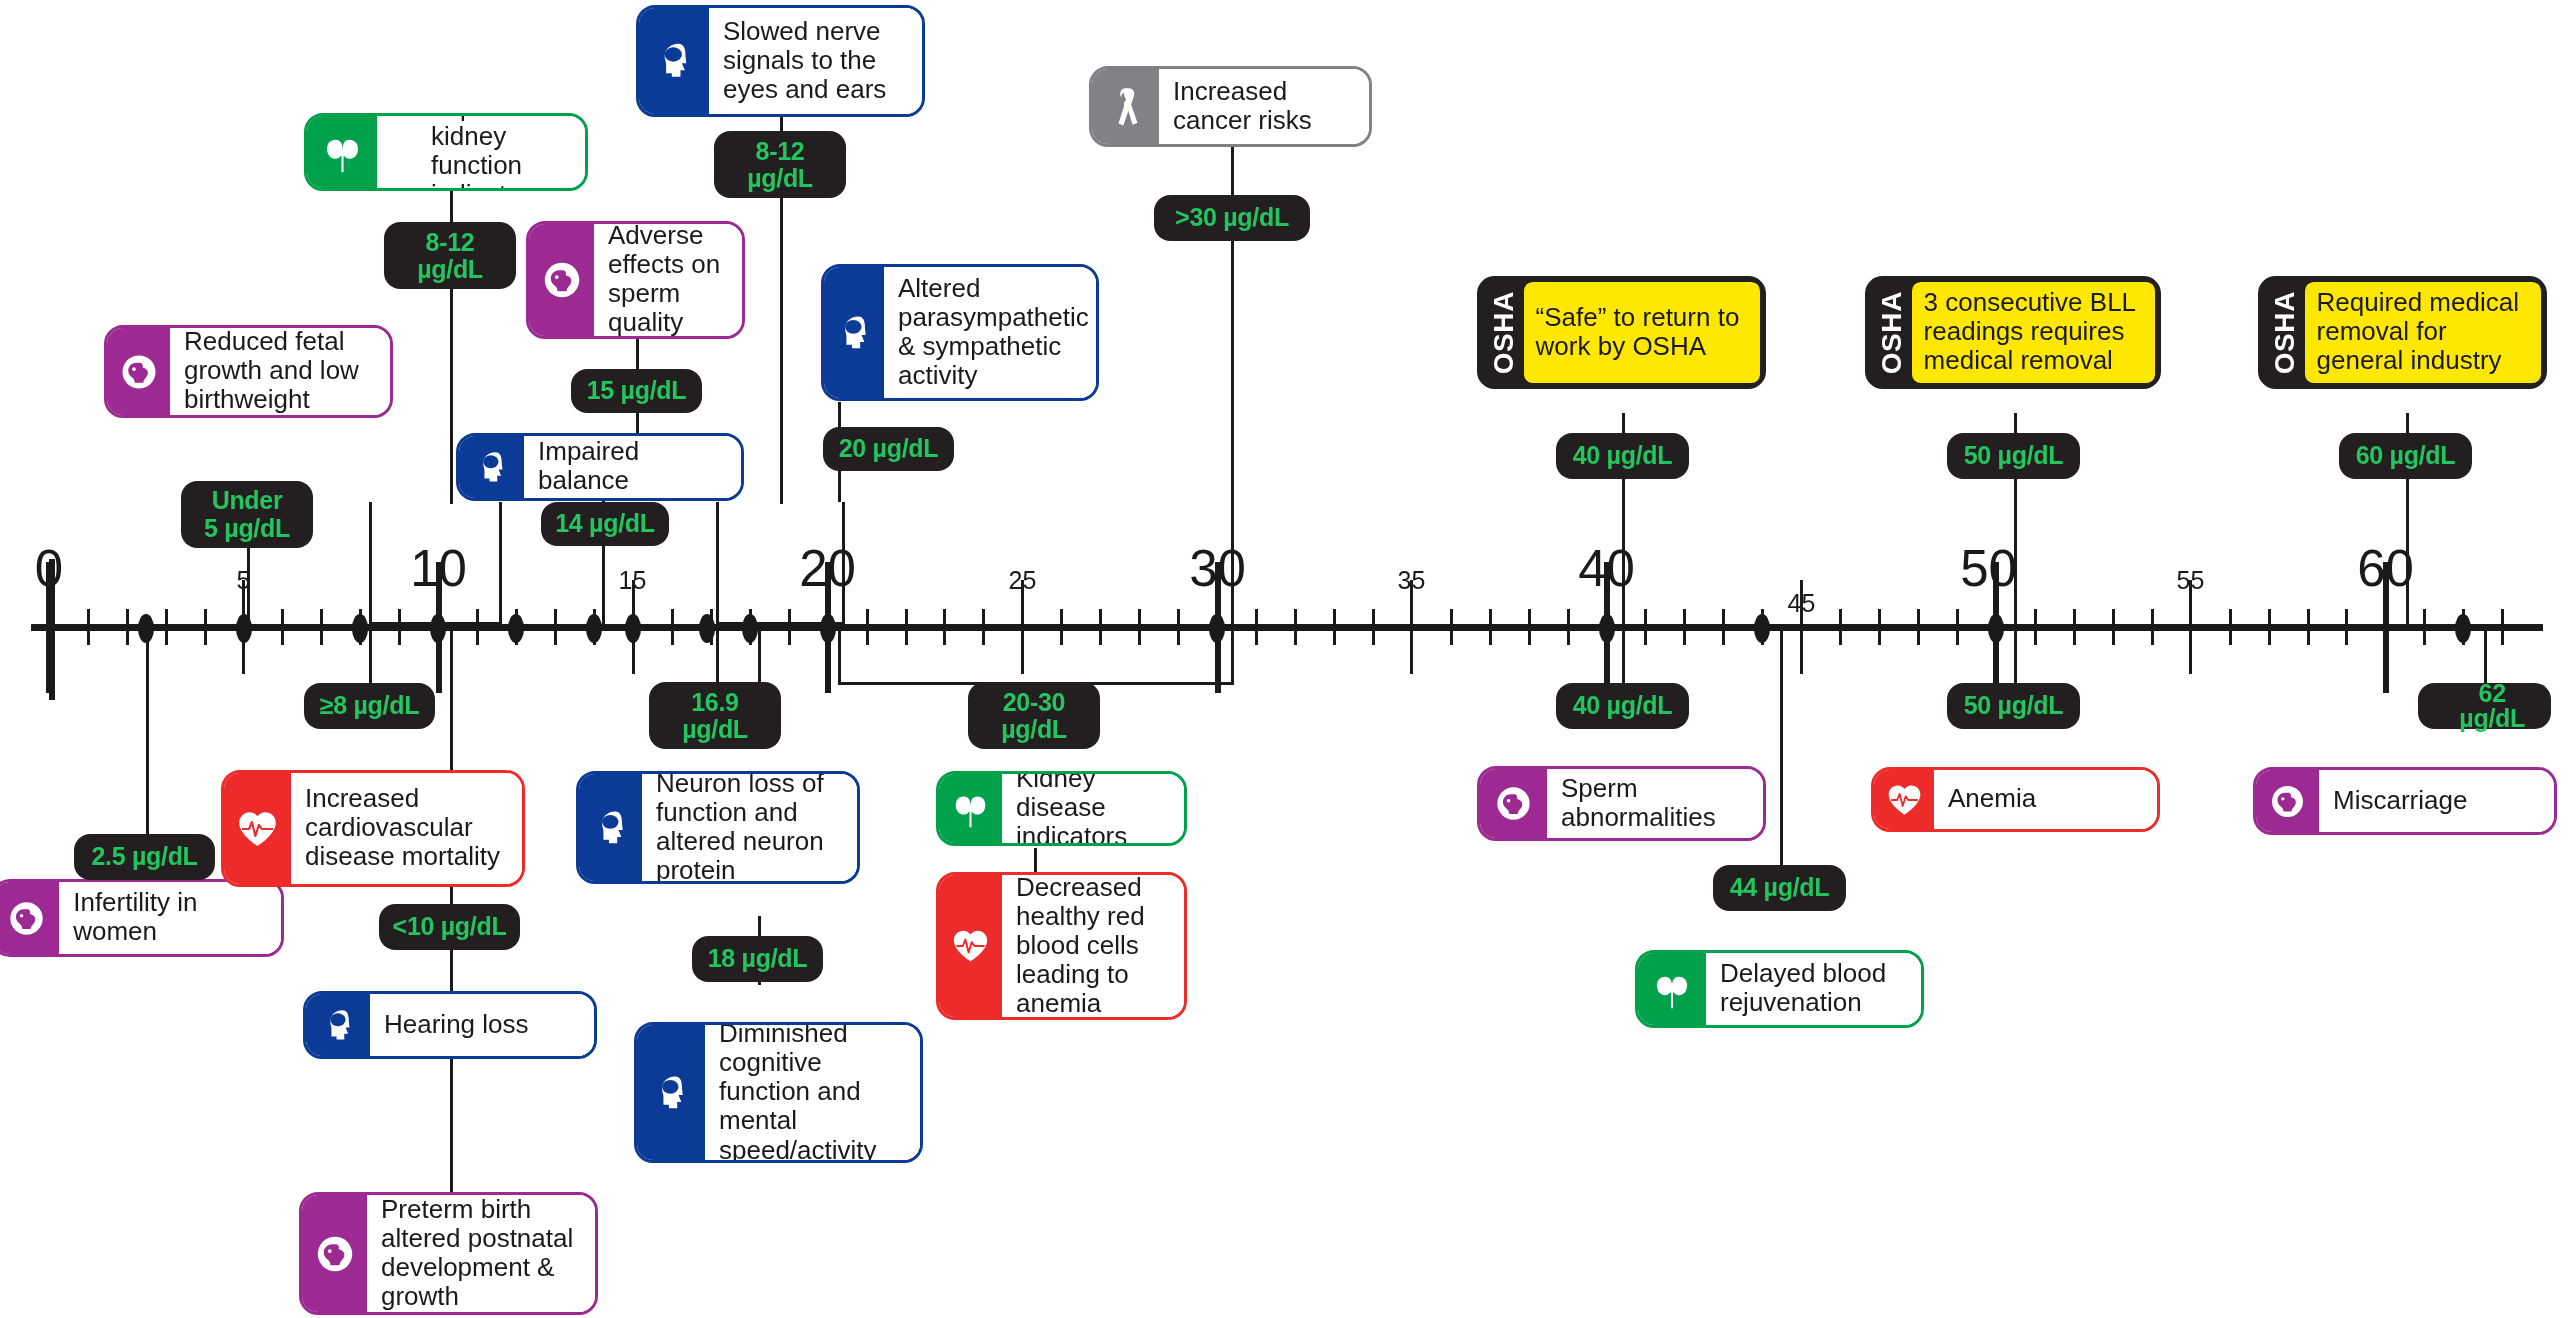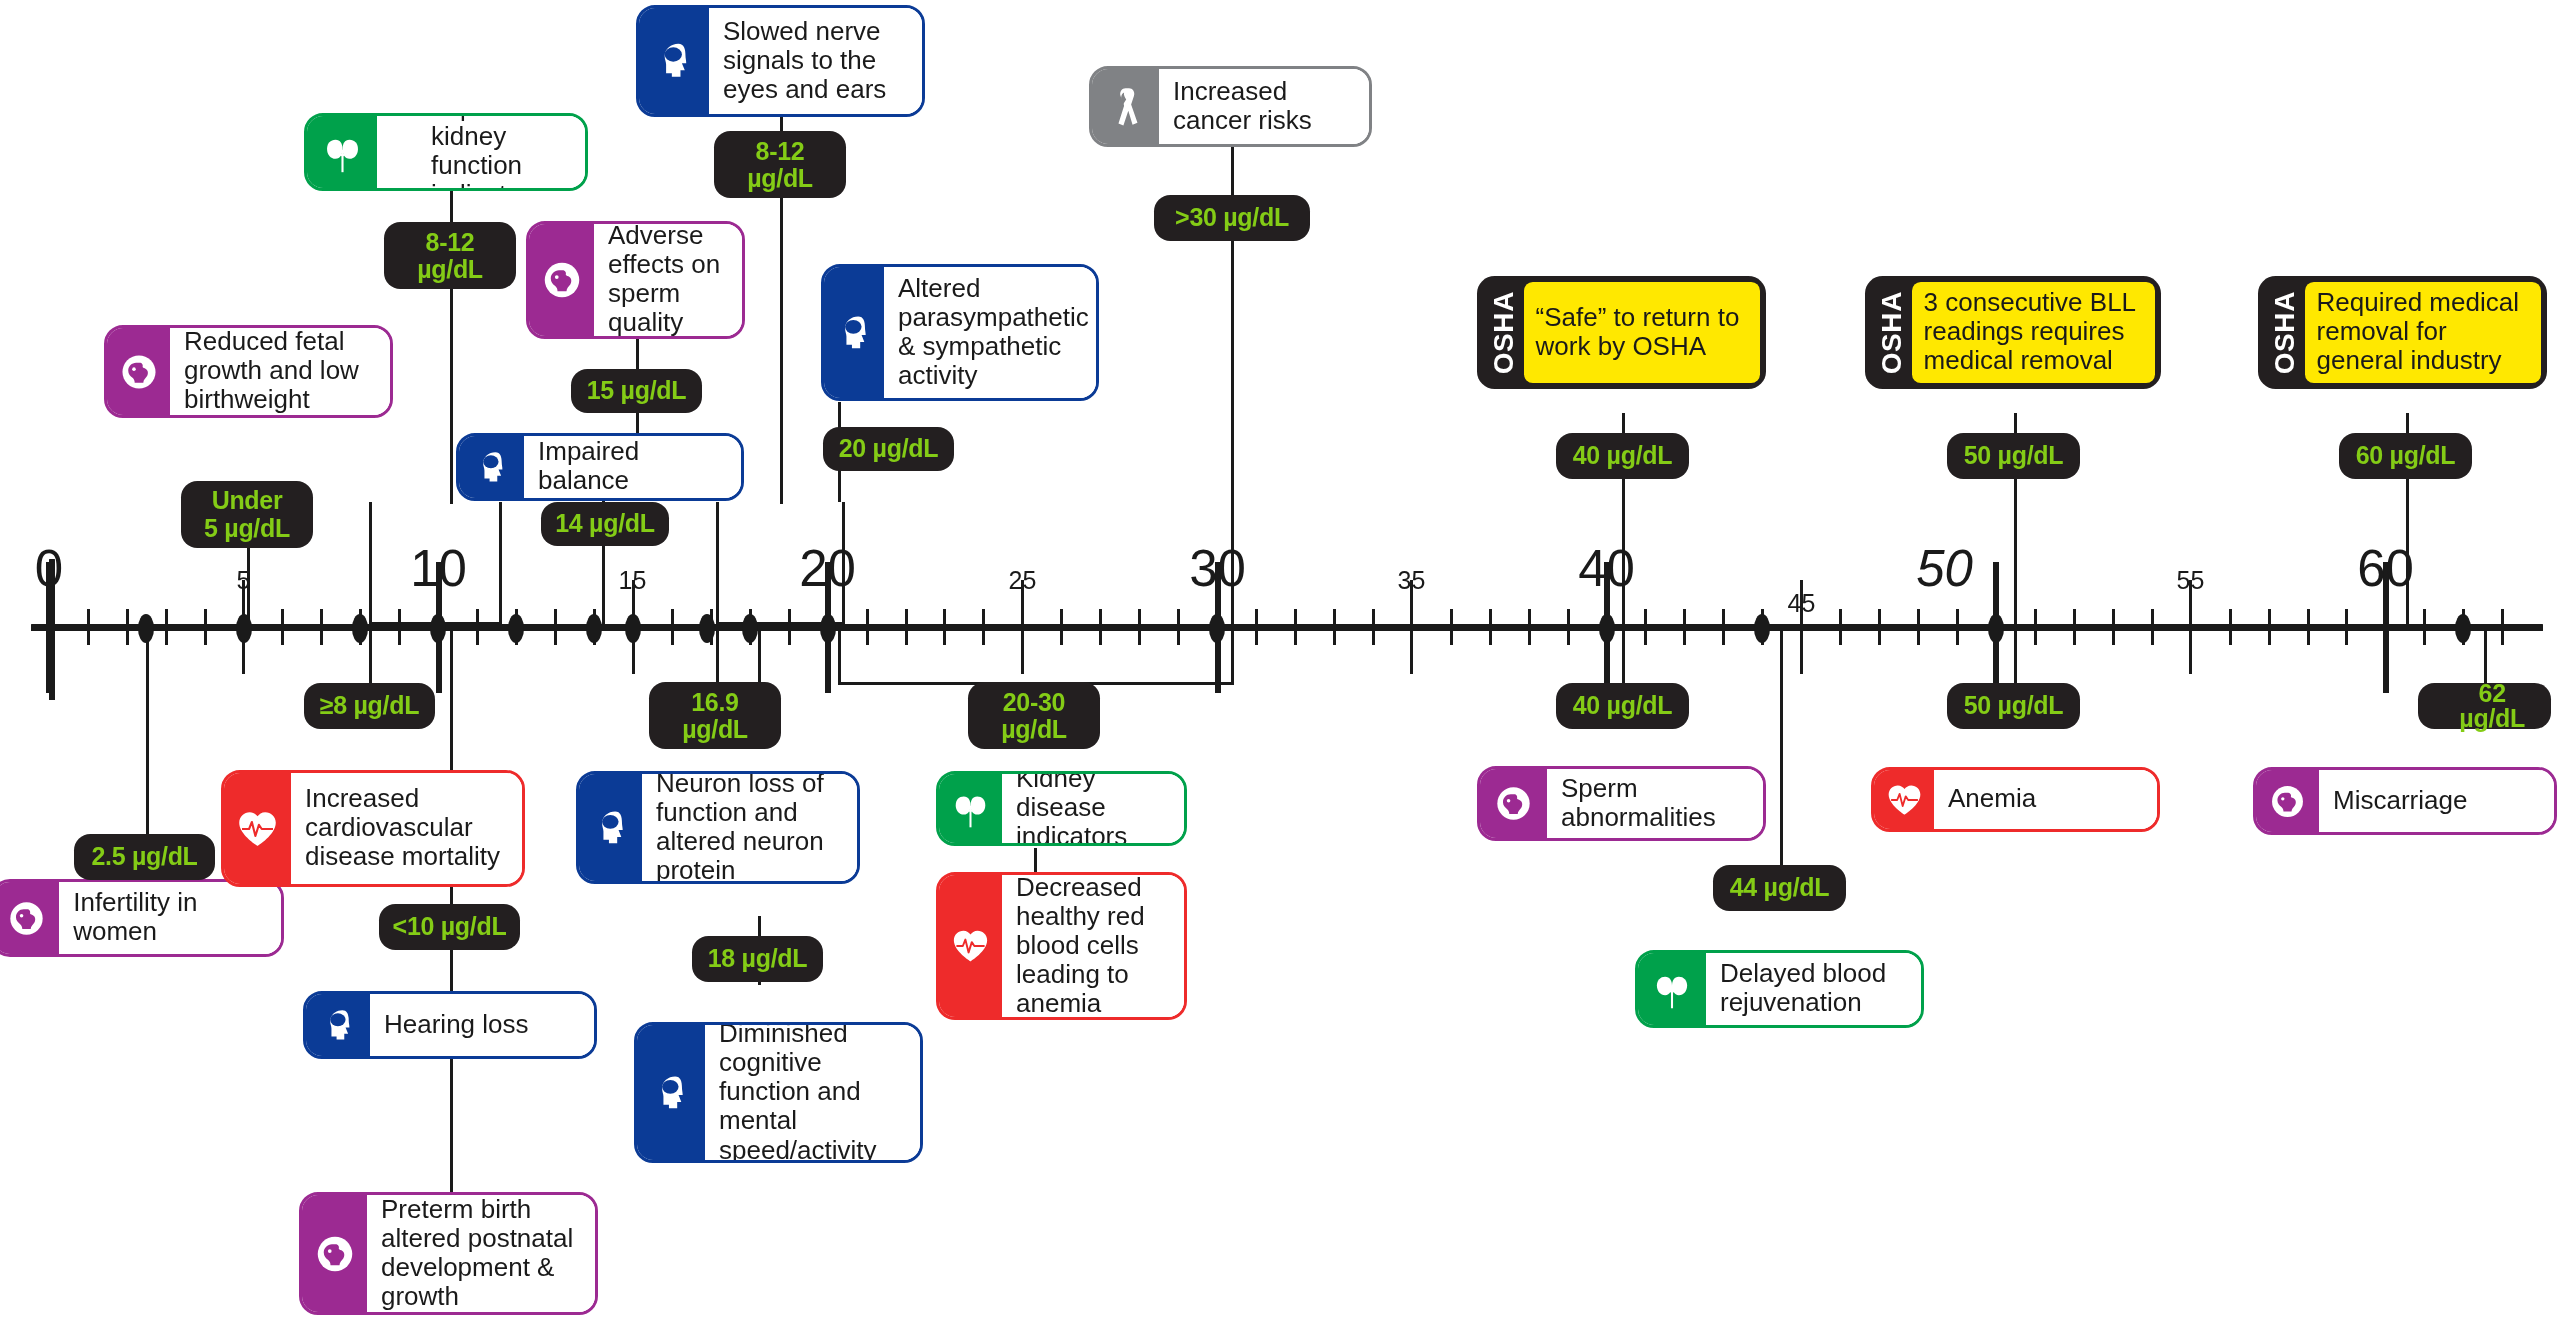--- a/index.html
+++ b/index.html
@@ -19,21 +19,21 @@
   .tick-label.big{font-size:51px;line-height:51px;}
   .tick-label.small{font-size:25px;line-height:25px;}
   .marker{position:absolute;width:16.3px;height:29px;background:#1a1a1a;border-radius:50%;}
 
   
   .conn{position:absolute;background:#1a1a1a;width:2.5px;}
   .bracket{position:absolute;border:3.1px solid #1a1a1a;border-top:none;box-sizing:border-box;}
   .bracket-stem{position:absolute;background:#1a1a1a;width:2.5px;}
 
   
-  .pill{position:absolute;background:#231f20;color:#84cc16;border-radius:16.3px;
+  .pill{position:absolute;background:#231f20;color:#22c55e;border-radius:16.3px;
       font-weight:bold;text-align:center;display:flex;align-items:center;
       justify-content:center;line-height:1.02;padding:6.3px 12.6px;box-sizing:border-box;
       font-size:25px;letter-spacing:-0.3px;z-index:6;}
   .pill.two{line-height:1.05;}
 
   
   .card{position:absolute;display:flex;align-items:stretch;border-radius:19px;
       box-sizing:border-box;overflow:hidden;z-index:5;background:#fff;}
   .card .swatch{flex:0 0 auto;display:flex;align-items:center;justify-content:center;}
   .card .body{flex:1 1 auto;background:#fff;display:flex;align-items:center;
@@ -124,21 +124,21 @@
       <div class="tick minor" style="left: 2423px; top: 609px;"></div>
       <div class="tick minor" style="left: 2462px; top: 609px;"></div>
       <div class="tick minor" style="left: 2501px; top: 609px;"></div>
     </div>
   <div id="ticklabels">
       <div class="tick-label big" style="left: -7.5px; top: 543px; width: 113px;">0</div>
       <div class="tick-label big" style="left: 382px; top: 543px; width: 113px;">10</div>
       <div class="tick-label big" style="left: 771px; top: 543px; width: 113px;">20</div>
       <div class="tick-label big" style="left: 1161px; top: 543px; width: 113px;">30</div>
       <div class="tick-label big" style="left: 1550px; top: 543px; width: 113px;">40</div>
-      <div class="tick-label big" style="left: 1888px; top: 543px; width: 113px; font-style: italic;">50</div>
+      <div class="tick-label big" style="left: 1932px; top: 543px; width: 113px;">50</div>
       <div class="tick-label big" style="left: 2329px; top: 543px; width: 113px;">60</div>
       <div class="tick-label small" style="left: 206px; top: 568px; width: 75px;">5</div>
       <div class="tick-label small" style="left: 595px; top: 568px; width: 75px;">15</div>
       <div class="tick-label small" style="left: 985px; top: 568px; width: 75px;">25</div>
       <div class="tick-label small" style="left: 1374px; top: 568px; width: 75px;">35</div>
       <div class="tick-label small" style="left: 1764px; top: 568px; width: 75px; margin-top: 23px;">45</div>
       <div class="tick-label small" style="left: 2153px; top: 568px; width: 75px;">55</div>
     </div>
   <div id="markers">
       <div class="marker" style="left: 138px; top: 614px;"></div>

